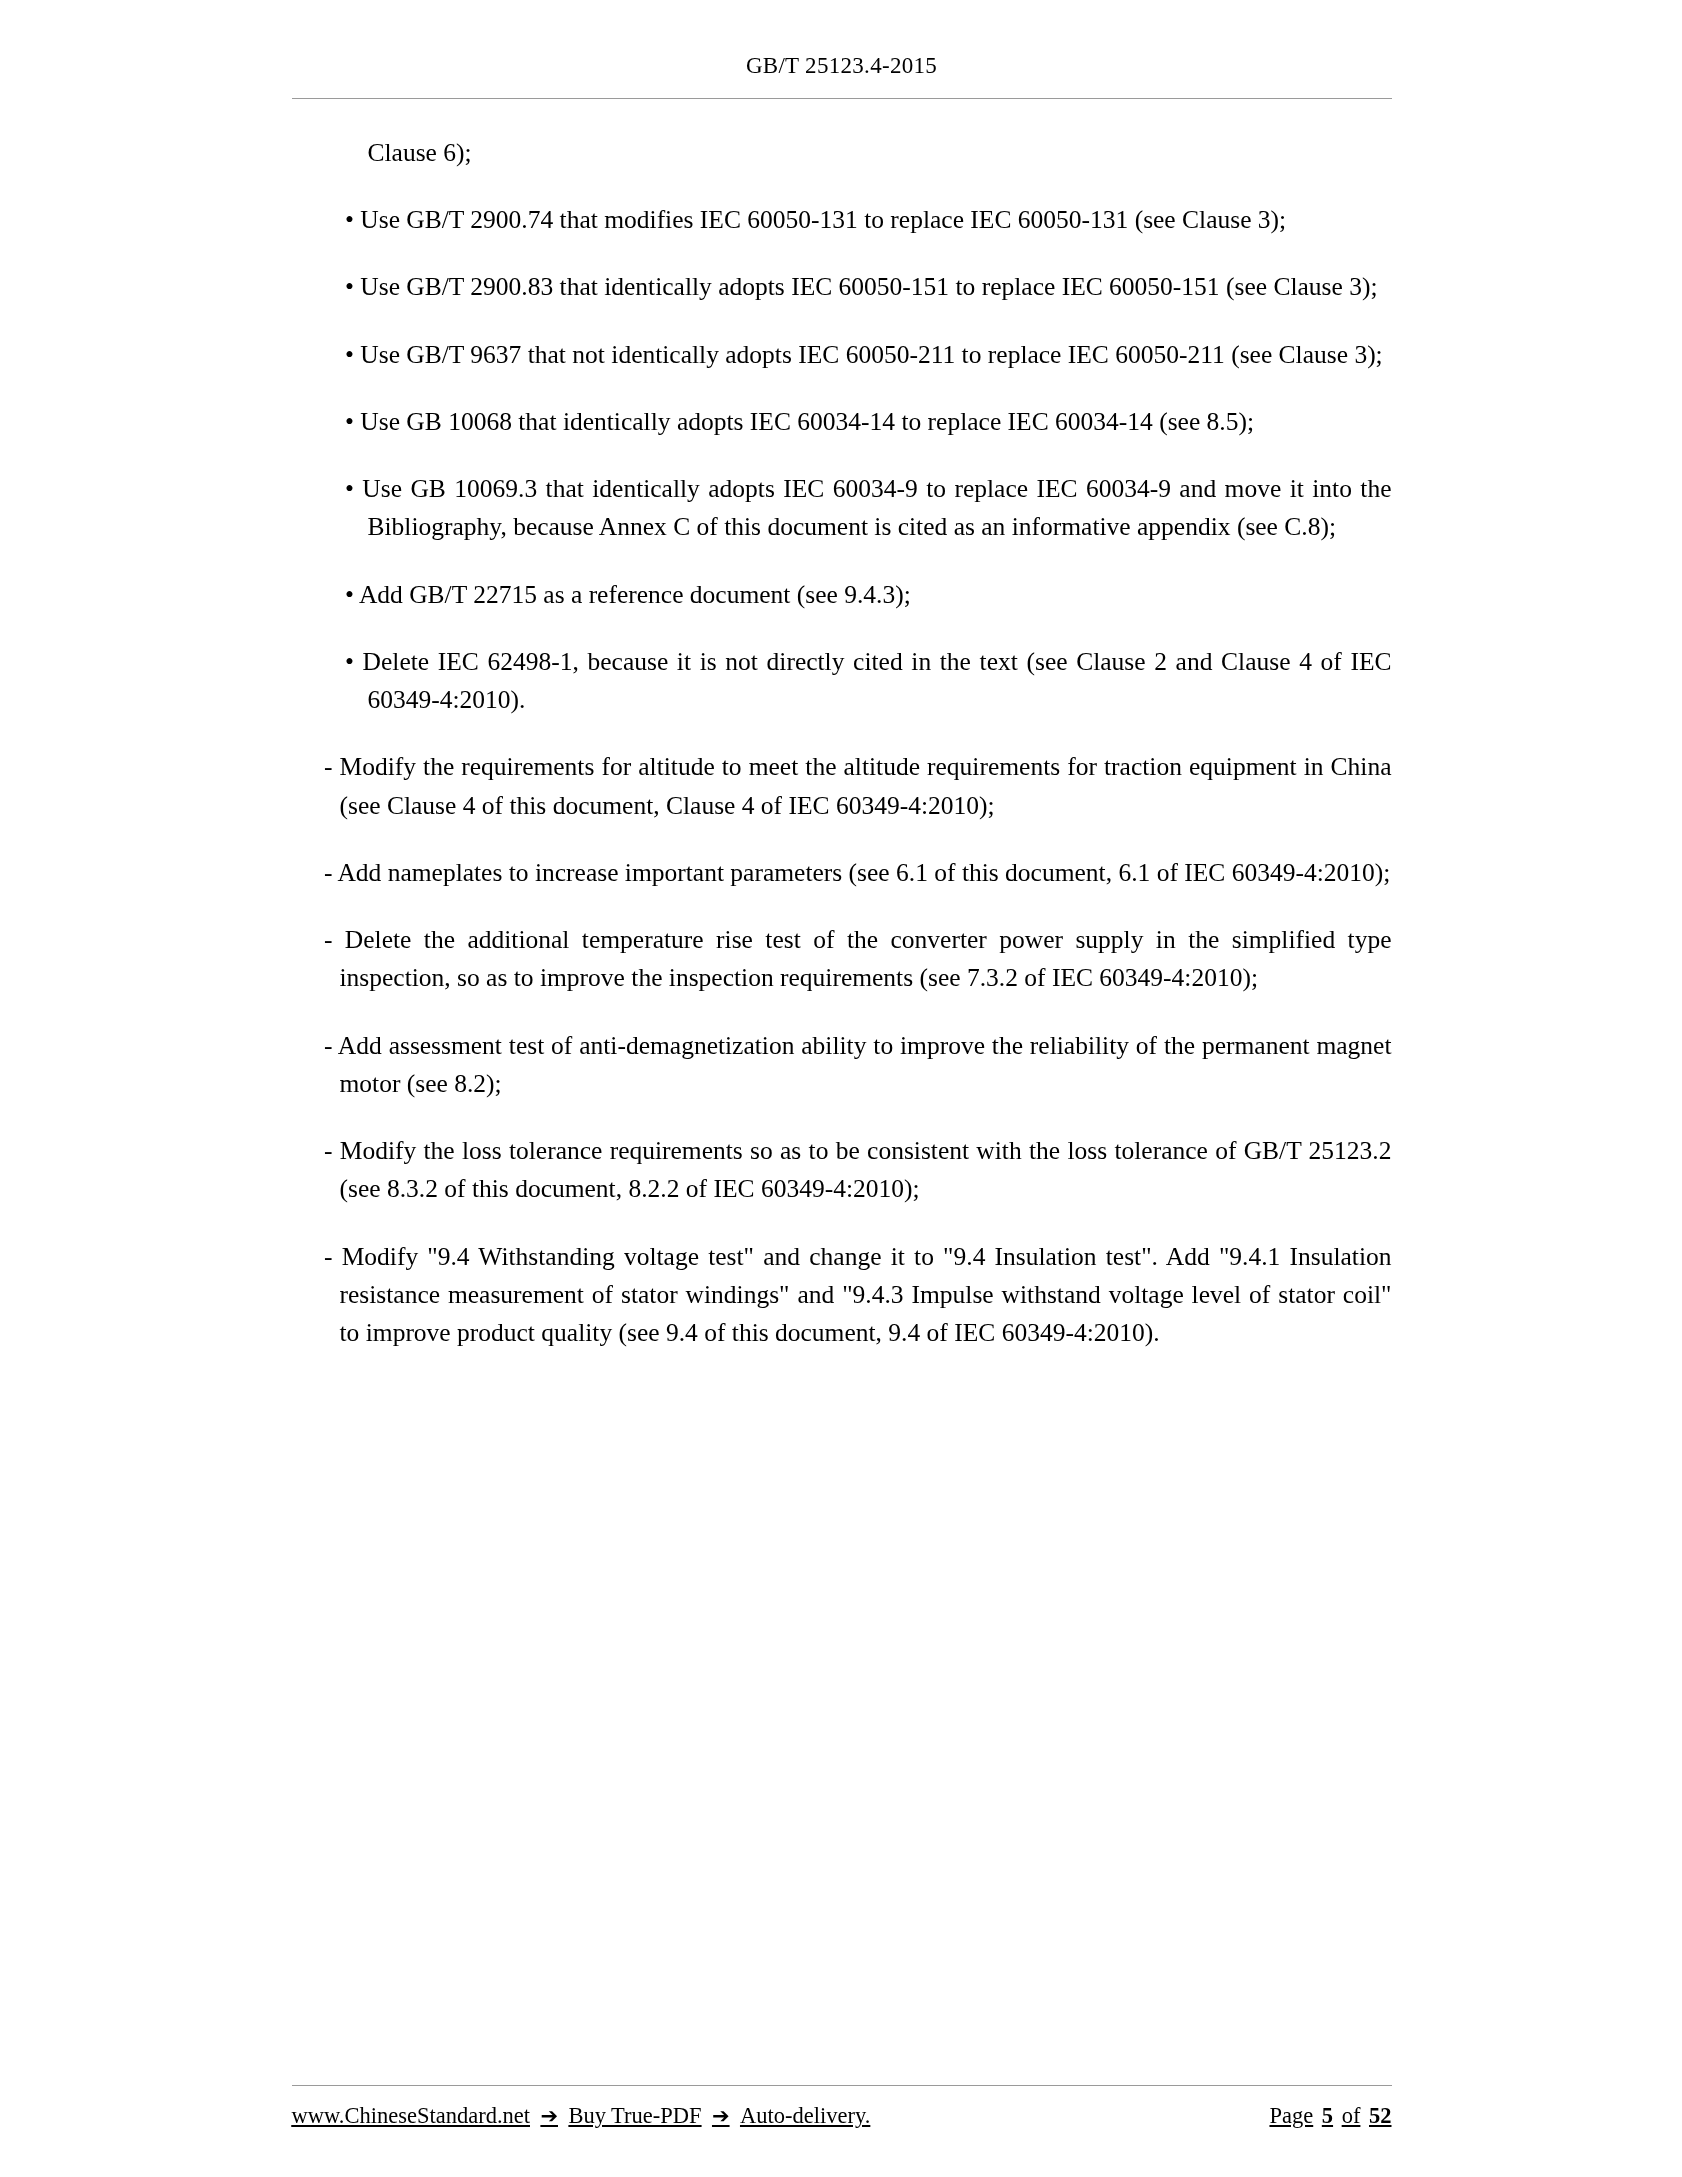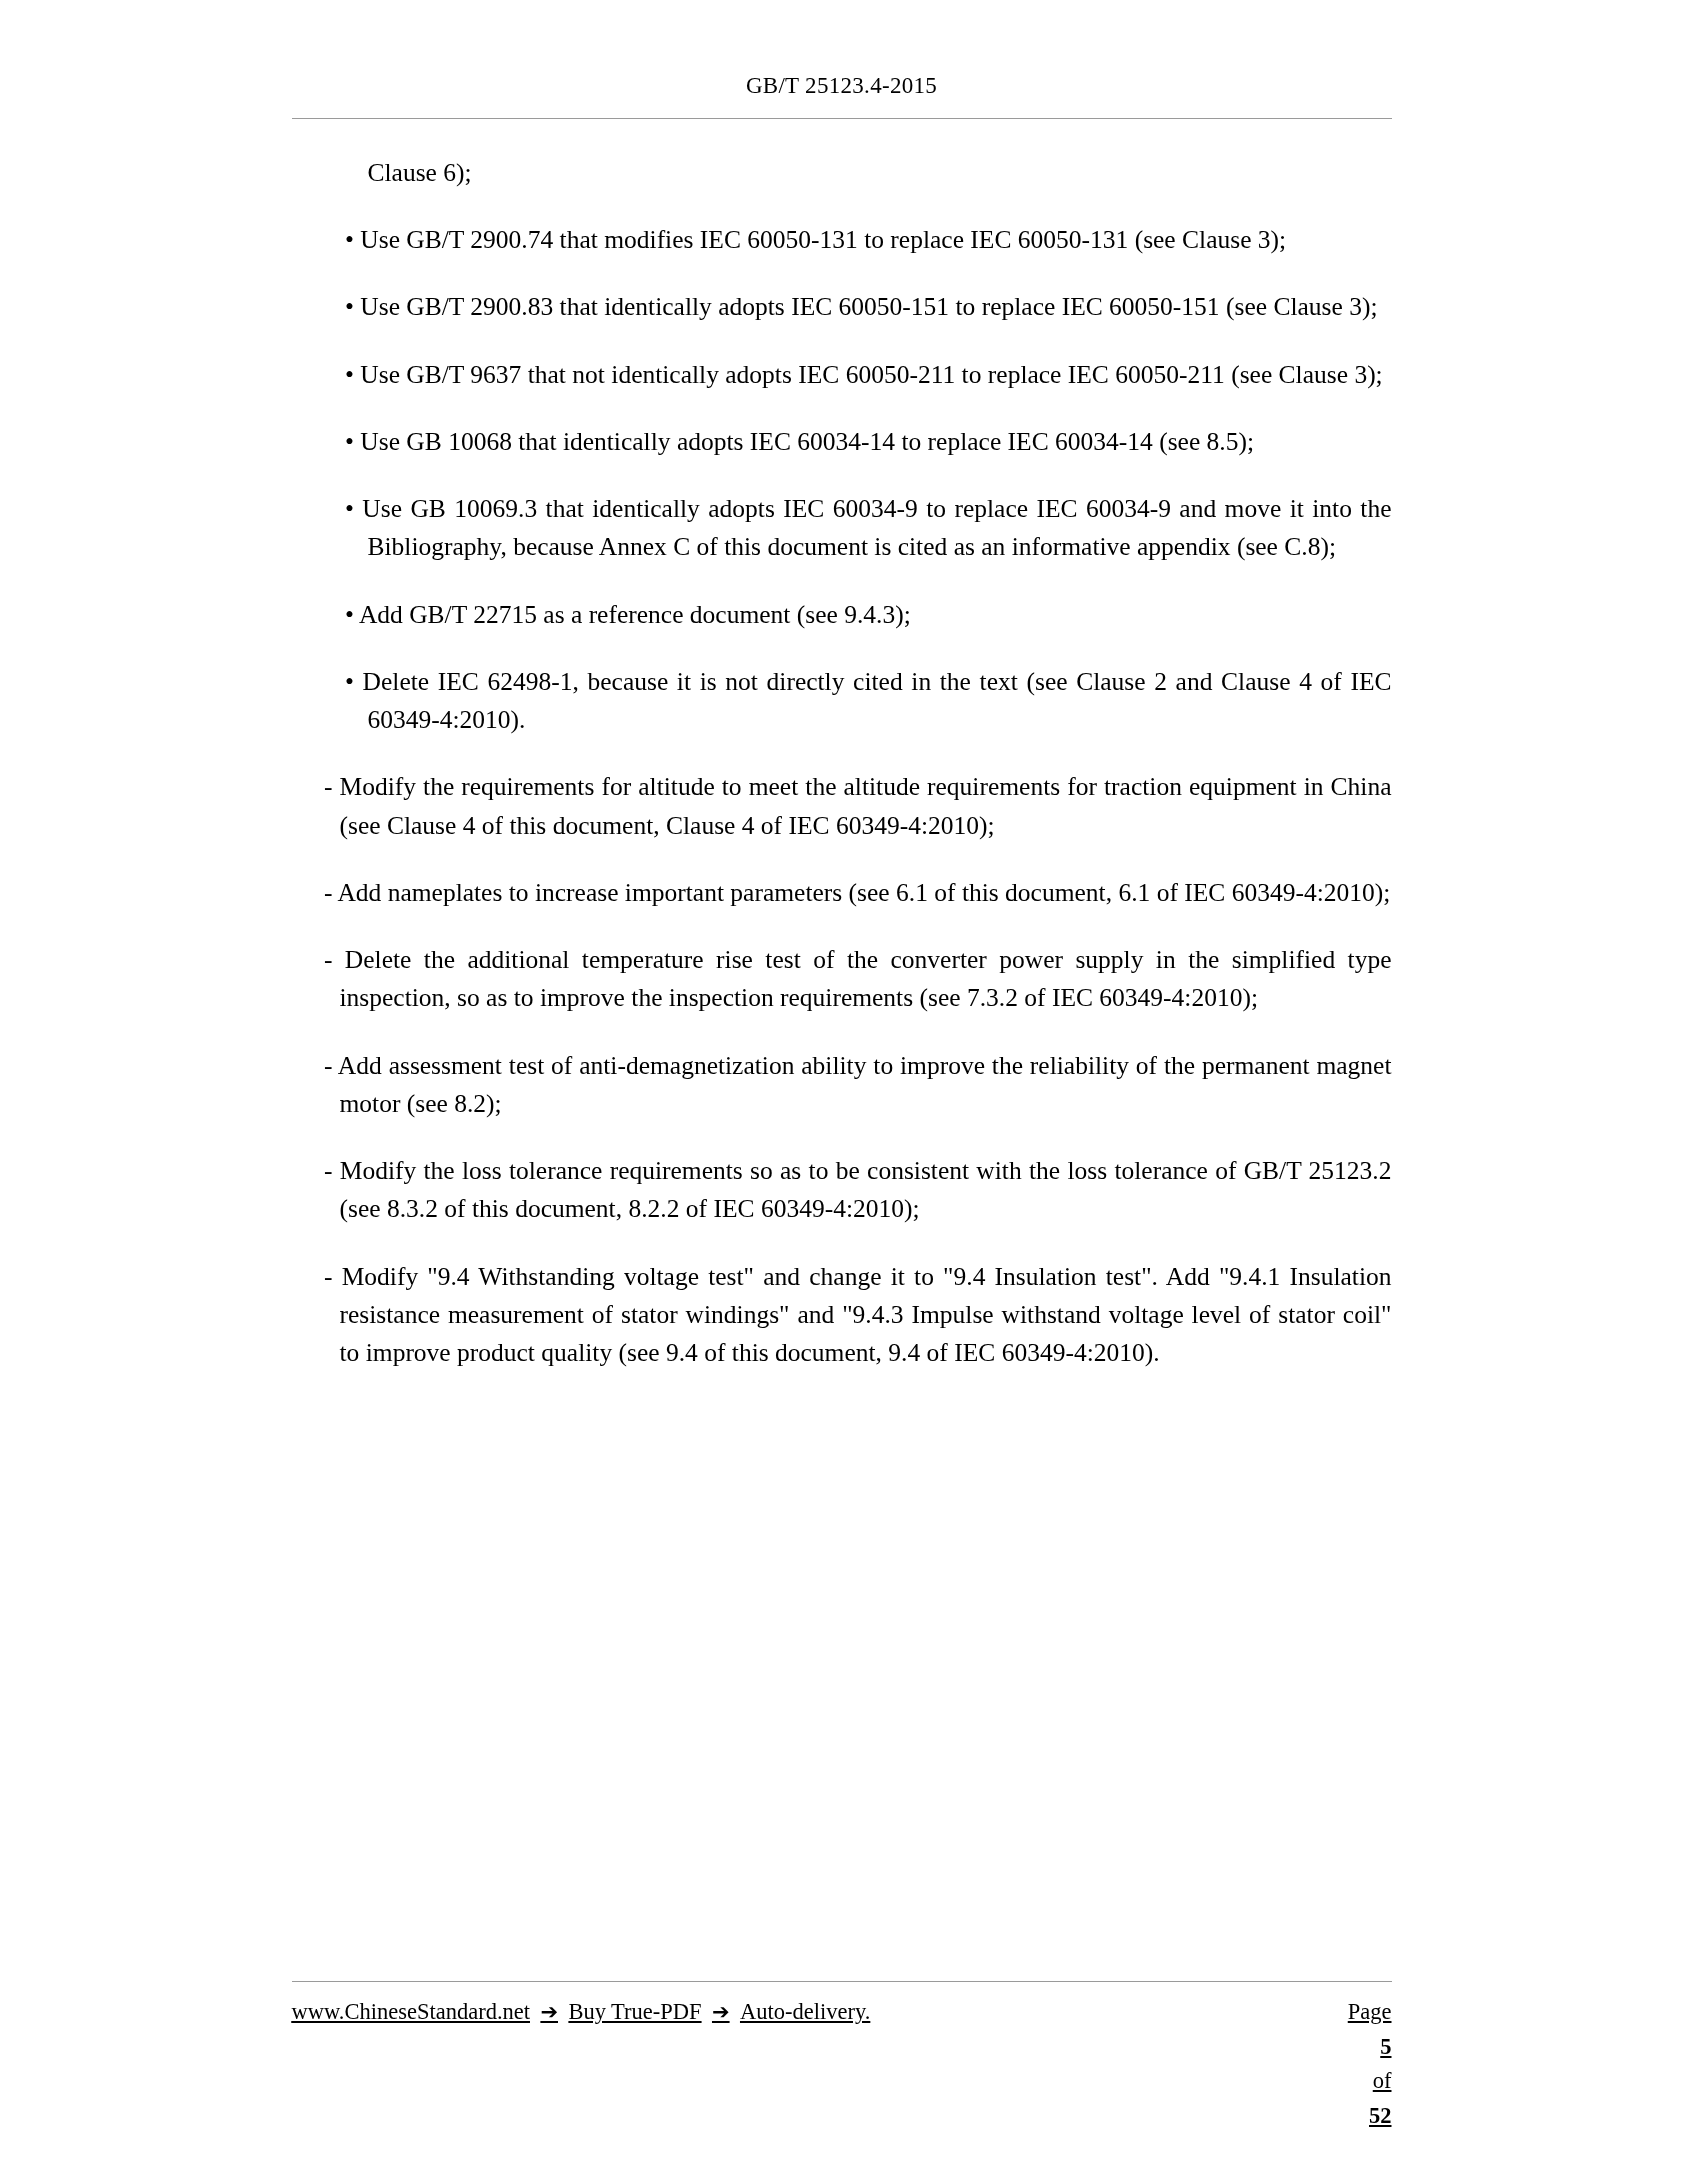--- a/index.html
+++ b/index.html
@@ -15,21 +15,21 @@
     -webkit-font-smoothing: antialiased;
   }
   .page {
     position: relative;
     width: 1683px;
     min-height: 2177px;
     box-sizing: border-box;
     padding: 0;
   }
   .header {
-    padding-top: 73px;
+    padding-top: 53px;
     text-align: center;
   }
   .header-title {
     font-size: 23px;
     letter-spacing: 0.3px;
   }
   .header-rule {
     margin: 19px auto 0 auto;
     width: 1100px;
     height: 0.9px;
@@ -92,23 +92,22 @@
   }
   .footer-link {
     text-decoration: underline;
   }
   .arrow {
     font-family: "DejaVu Sans", sans-serif;
     font-size: 21px;
   }
   .footer-right {
     display: flex;
-    align-items: flex-end;
+    align-items: center;
     gap: 8.6px;
-    flex-direction: column;
   }
   .footer-right .num {
     font-weight: bold;
   }
 </style>
 </head>
 <body>
 
 <div class="page">
 

